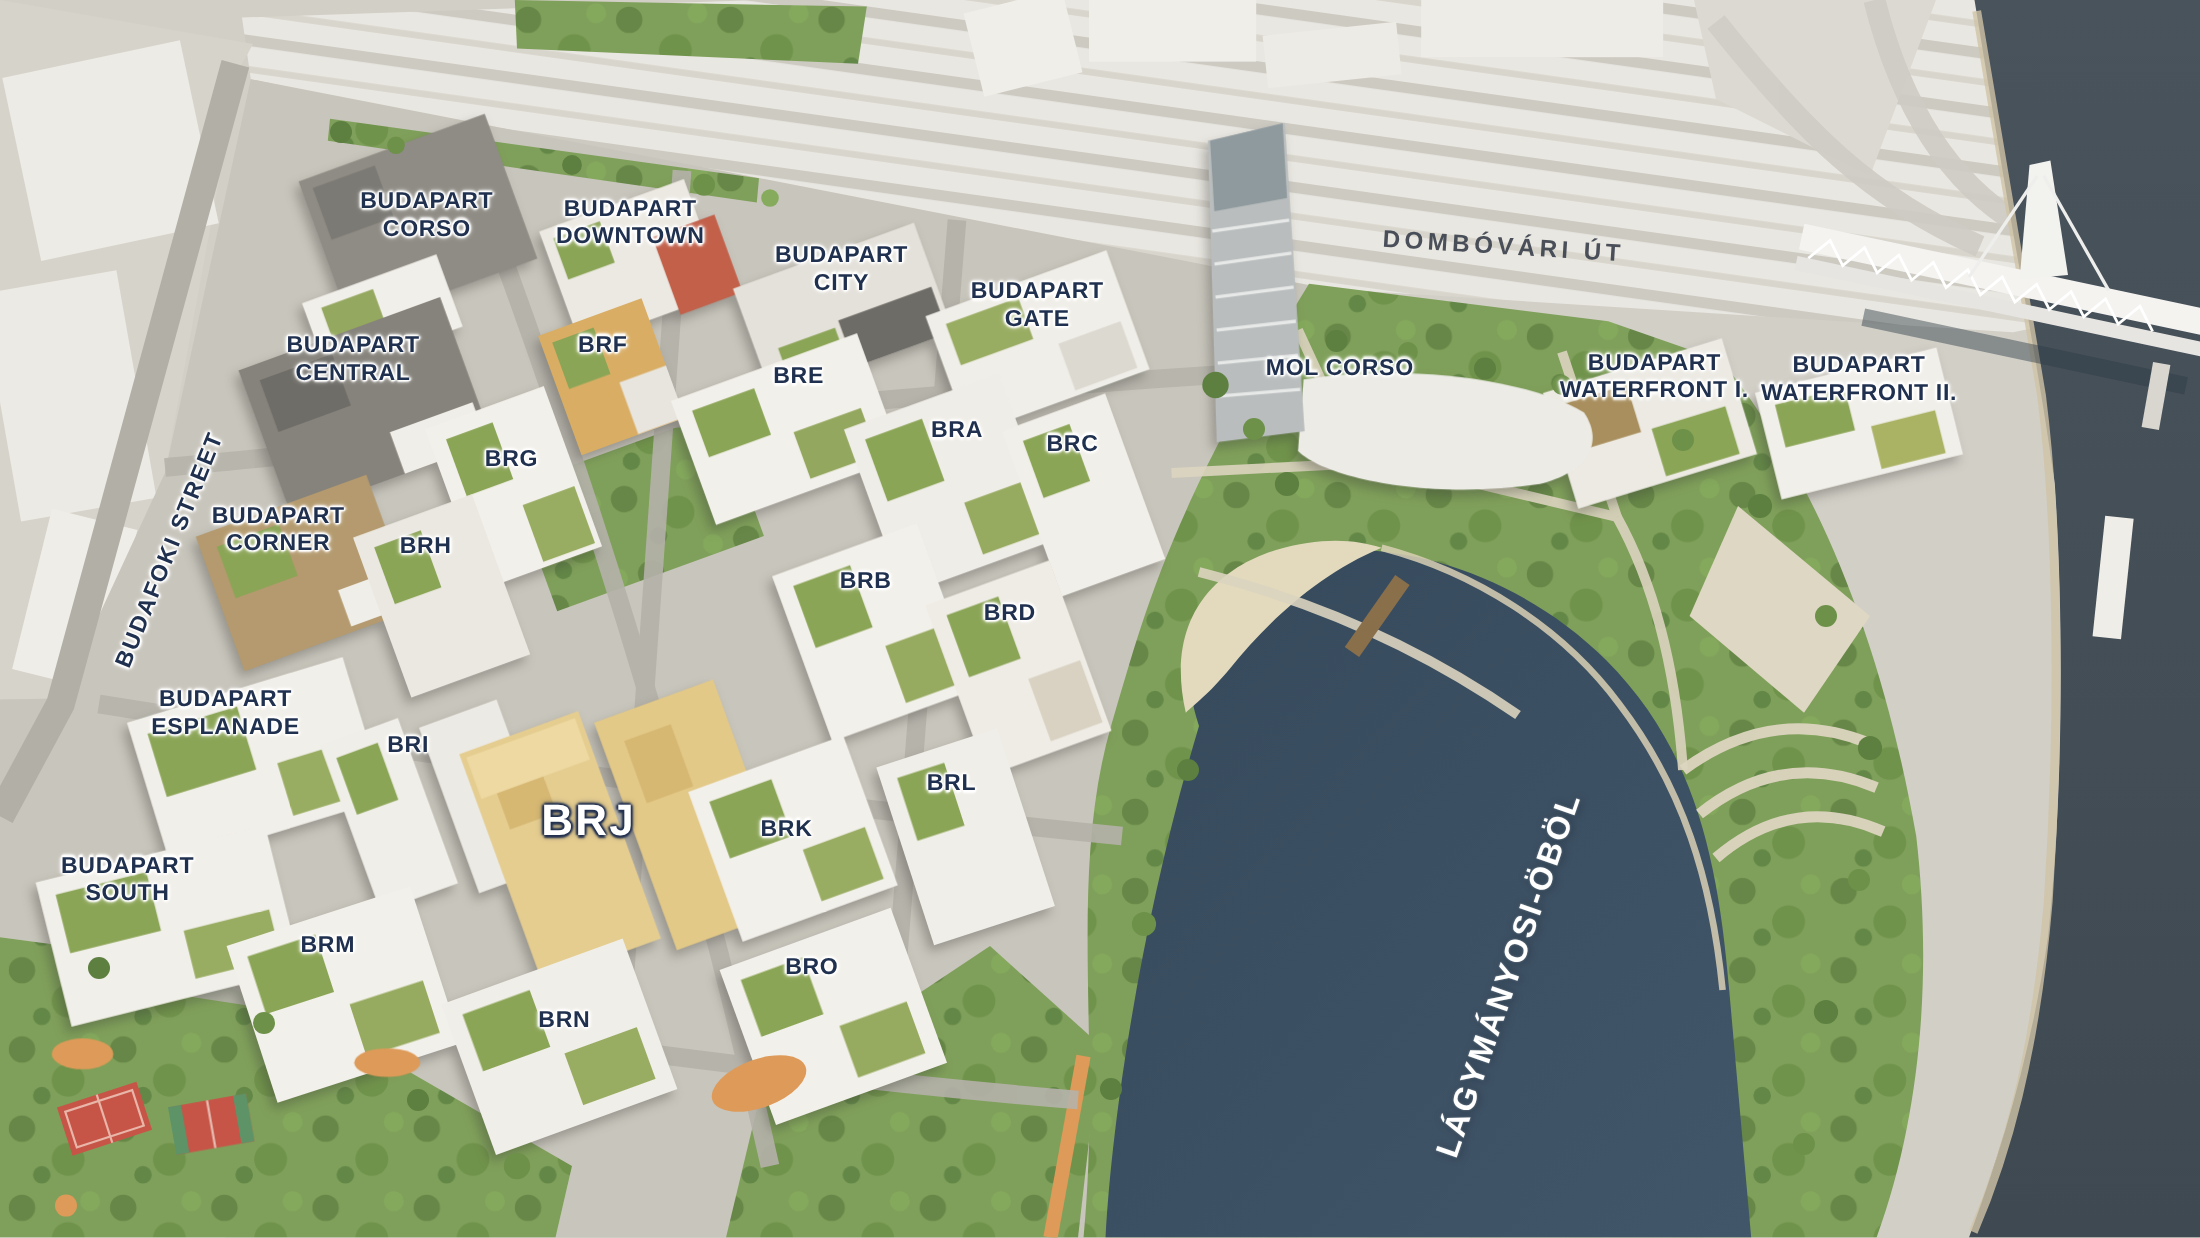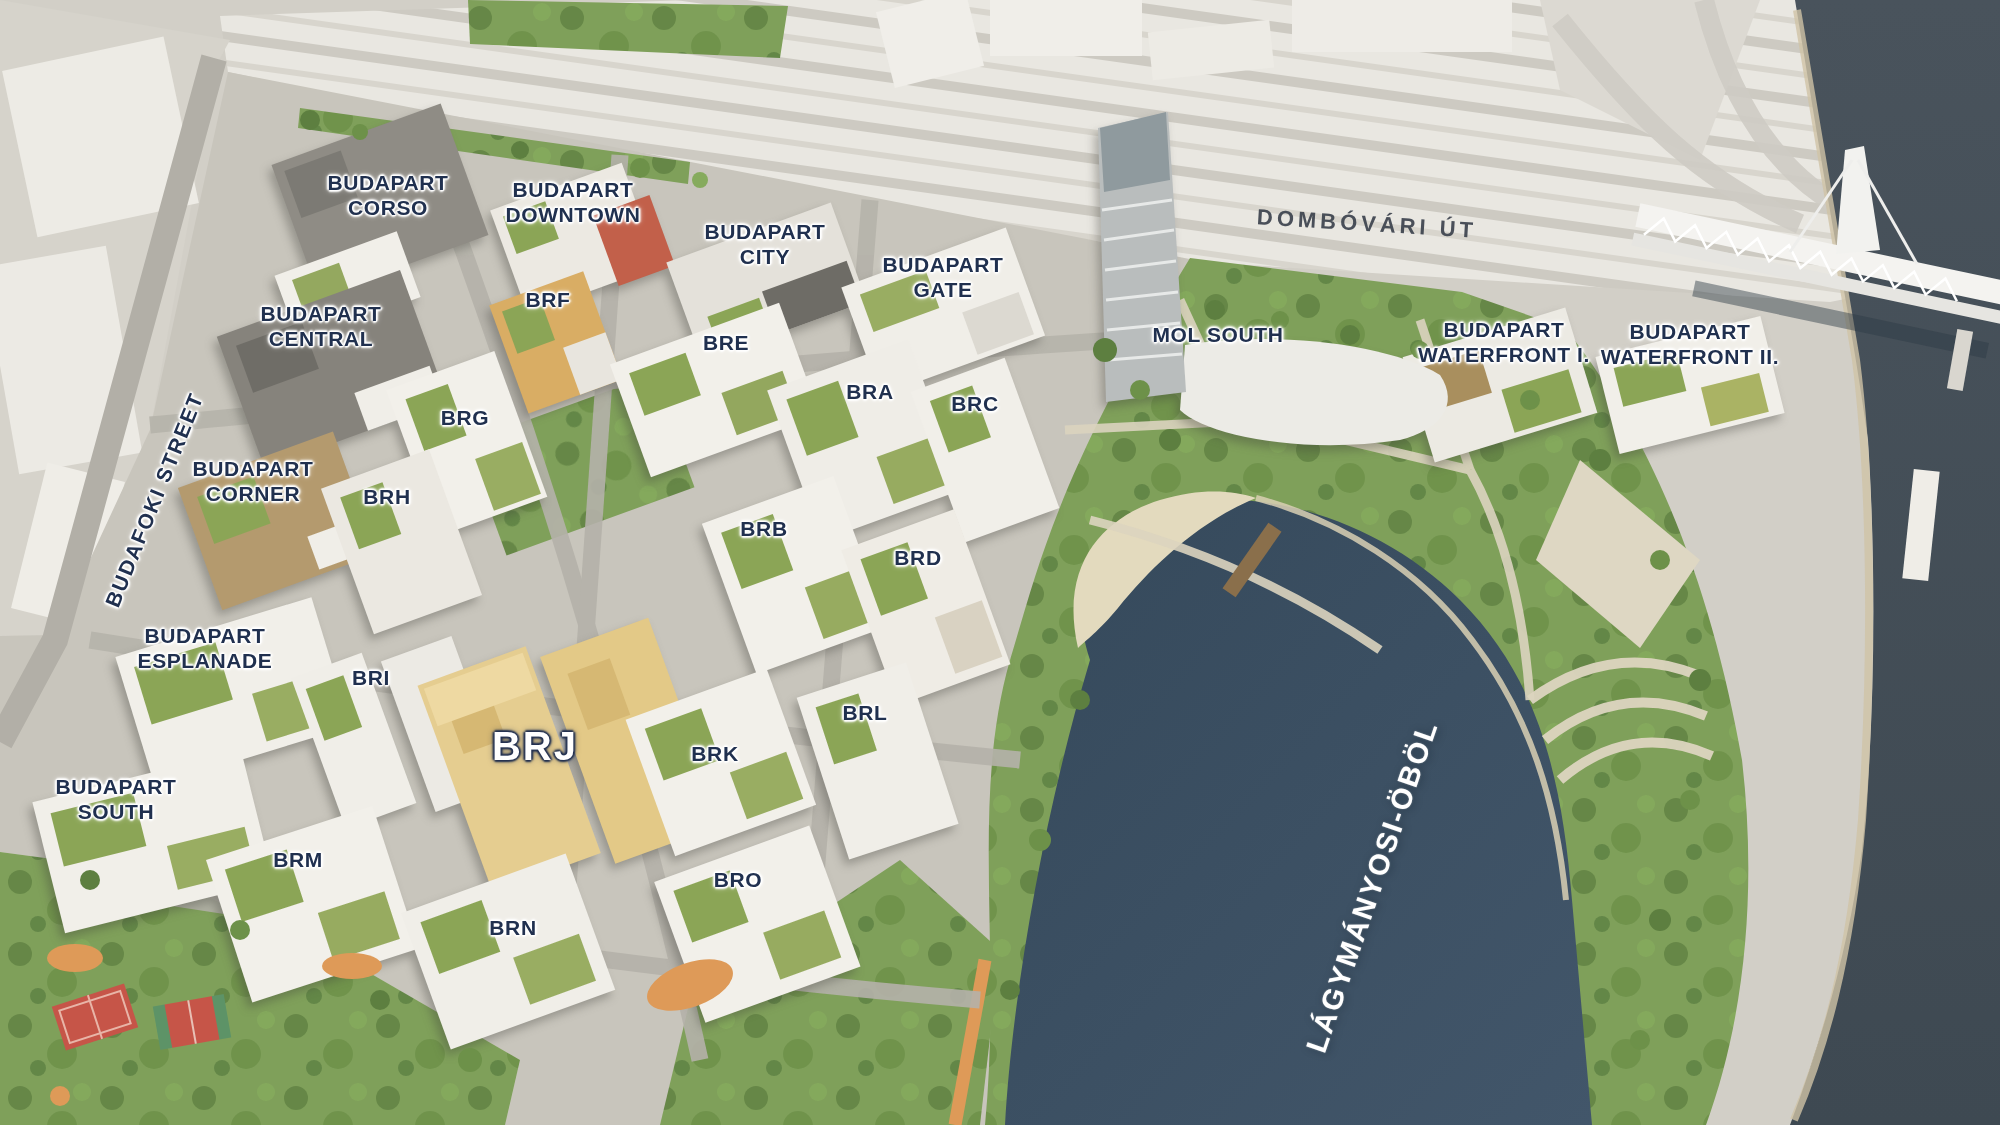--- a/index.html
+++ b/index.html
@@ -336,34 +336,34 @@
 CORSO</div>
   <div class="lbl" style="left:573px;top:203px">BUDAPART
 DOWNTOWN</div>
   <div class="lbl" style="left:765px;top:245px">BUDAPART
 CITY</div>
   <div class="lbl" style="left:943px;top:278px">BUDAPART
 GATE</div>
   <div class="lbl lbl-road" style="left:1367px;top:224px">DOMBÓVÁRI ÚT</div>
   <div class="lbl" style="left:321px;top:327px">BUDAPART
 CENTRAL</div>
-  <div class="lbl" style="left:548px;top:300px">BRF</div>
+  <div class="lbl" style="left:548px;top:314px">BRF</div>
   <div class="lbl" style="left:726px;top:343px">BRE</div>
   <div class="lbl" style="left:870px;top:392px">BRA</div>
   <div class="lbl" style="left:975px;top:404px">BRC</div>
-  <div class="lbl" style="left:1218px;top:335px">MOL SOUTH</div>
+  <div class="lbl" style="left:1218px;top:335px">MOL CORSO</div>
   <div class="lbl" style="left:1504px;top:343px">BUDAPART
 WATERFRONT I.</div>
   <div class="lbl" style="left:1690px;top:345px">BUDAPART
 WATERFRONT II.</div>
   <div class="lbl" style="left:253px;top:482px">BUDAPART
 CORNER</div>
   <div class="lbl" style="left:465px;top:418px">BRG</div>
   <div class="lbl" style="left:387px;top:497px">BRH</div>
-  <div class="lbl" style="left:764px;top:529px">BRB</div>
+  <div class="lbl" style="left:787px;top:529px">BRB</div>
   <div class="lbl" style="left:918px;top:558px">BRD</div>
   <div class="lbl" style="left:205px;top:649px">BUDAPART
 ESPLANADE</div>
   <div class="lbl" style="left:371px;top:678px">BRI</div>
   <div class="lbl lbl-big" style="left:535px;top:747px">BRJ</div>
   <div class="lbl" style="left:715px;top:754px">BRK</div>
   <div class="lbl" style="left:865px;top:713px">BRL</div>
   <div class="lbl" style="left:116px;top:800px">BUDAPART
 SOUTH</div>
   <div class="lbl" style="left:298px;top:860px">BRM</div>

